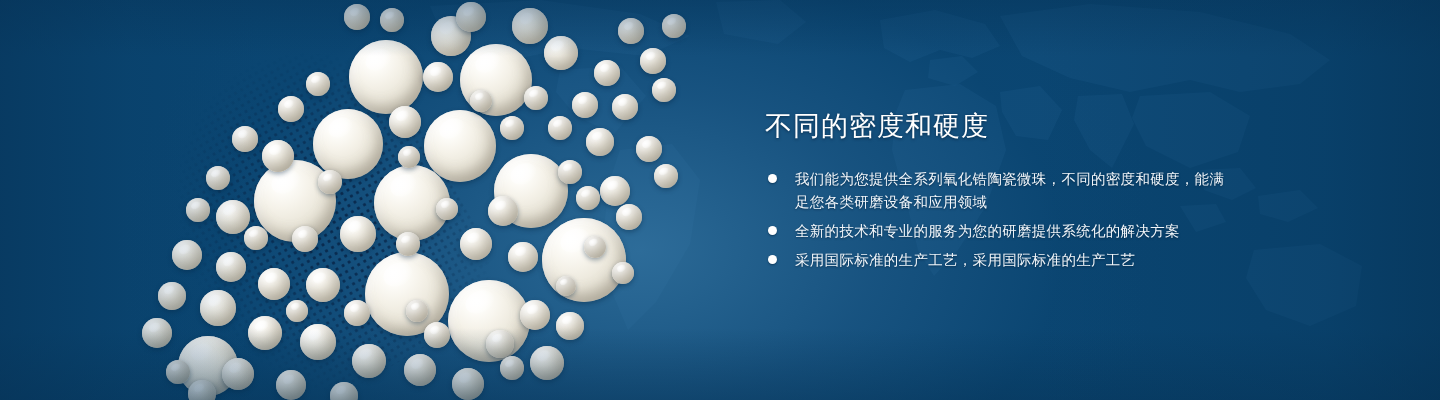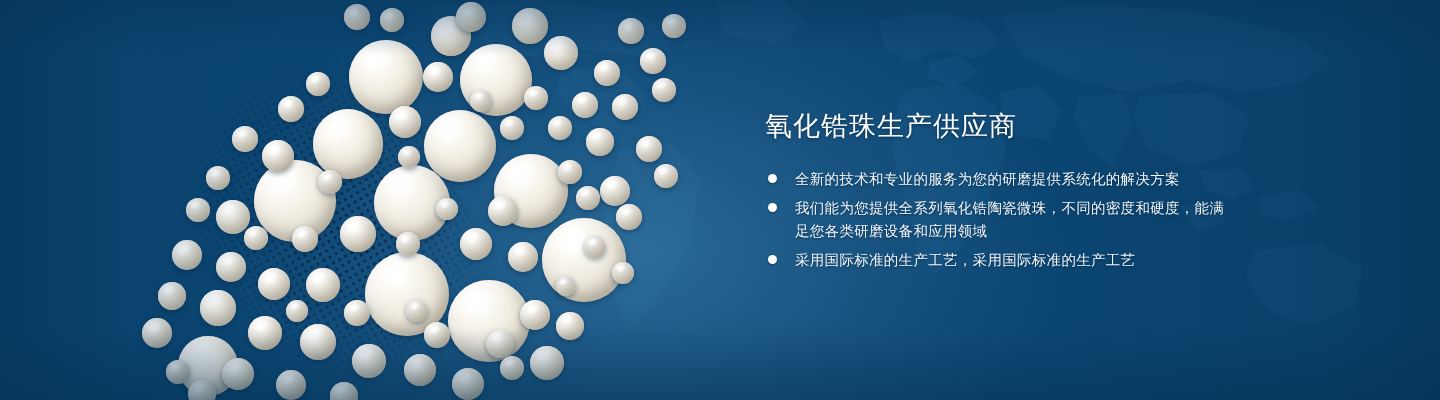--- a/index.html
+++ b/index.html
@@ -295,35 +295,35 @@
     <div class="bead sm" style="left:612px;top:262px;width:22px;height:22px;"></div>
     <div class="bead sm" style="left:556px;top:276px;width:20px;height:20px;"></div>
     <div class="bead sm" style="left:500px;top:356px;width:24px;height:24px;"></div>
     <div class="bead sm" style="left:406px;top:300px;width:22px;height:22px;"></div>
   </div>
 
   <div class="bg-vignette"></div>
 
   <div class="copy">
 
-    <div class="headline">氧化锆珠生产供应商</div>
+    <div class="headline">不同的密度和硬度</div>
 
     <div class="bullets">
+
+      <div class="bullet-row">
+        <span class="bullet-dot"></span>
+        <span class="bullet-text">我们能为您提供全系列氧化锆陶瓷微珠，不同的密度和硬度，能满足您各类研磨设备和应用领域</span>
+      </div>
 
       <div class="bullet-row">
         <span class="bullet-dot"></span>
         <span class="bullet-text">全新的技术和专业的服务为您的研磨提供系统化的解决方案</span>
       </div>
 
       <div class="bullet-row">
         <span class="bullet-dot"></span>
-        <span class="bullet-text">我们能为您提供全系列氧化锆陶瓷微珠，不同的密度和硬度，能满足您各类研磨设备和应用领域</span>
-      </div>
-
-      <div class="bullet-row">
-        <span class="bullet-dot"></span>
         <span class="bullet-text">采用国际标准的生产工艺，采用国际标准的生产工艺</span>
       </div>
 
     </div>
   </div>
 
 </div>
 
 </body></html>

